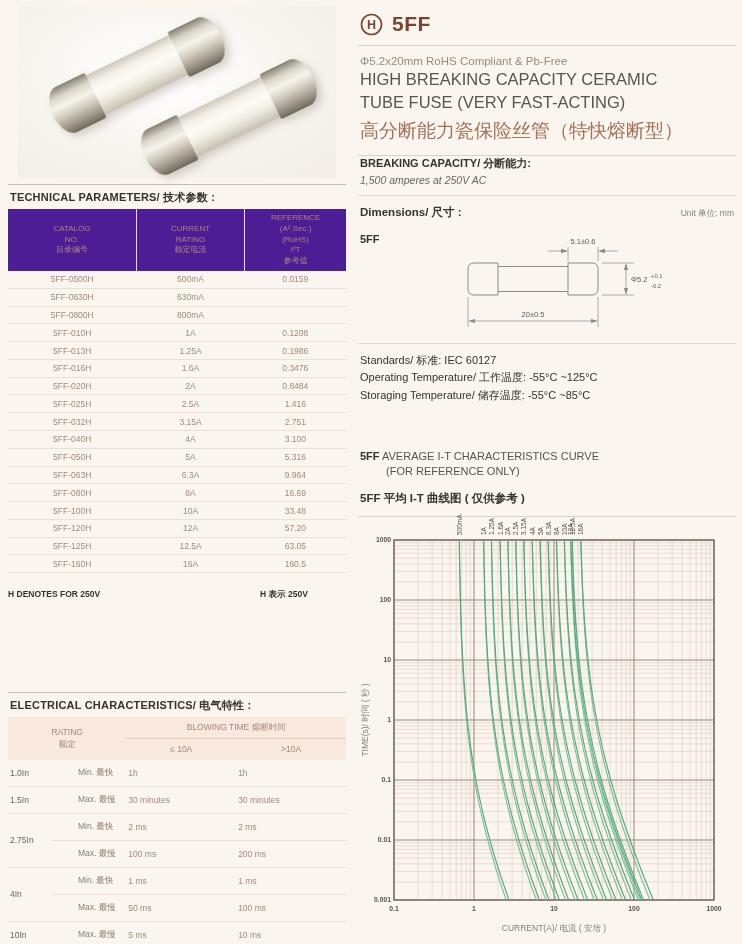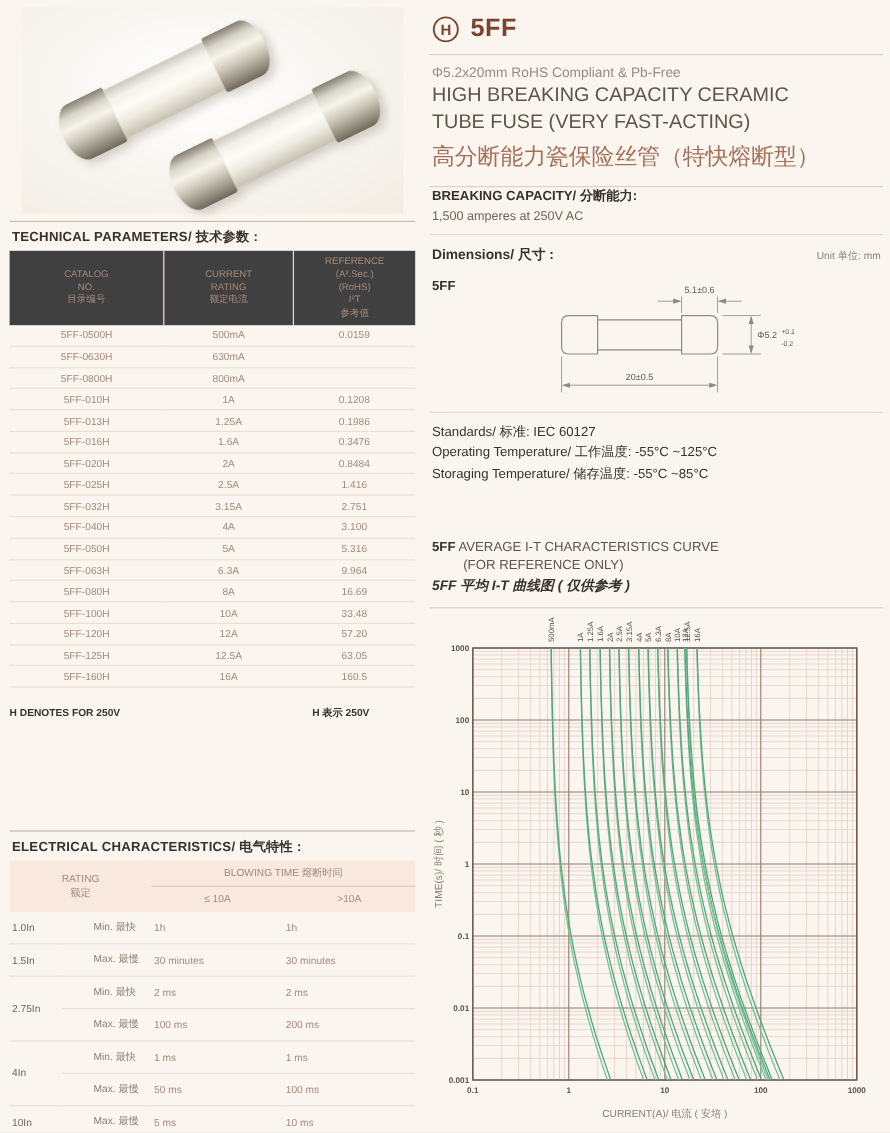--- a/index.html
+++ b/index.html
@@ -18,21 +18,21 @@
   .fuse .cap { width:47px; height:50px;
           background:linear-gradient(180deg,#868072 0%,#d9d5ca 20%,#f7f4ec 40%,#cfc9bb 62%,#8f897b 88%,#6e685c 100%); }
   .fuse .cap.left  { border-radius:14px 2px 2px 14px / 25px 2px 2px 25px; }
   .fuse .cap.right { border-radius:2px 14px 14px 2px / 2px 25px 25px 2px; }
   .fuse .body { width:92px; height:44px;
           background:linear-gradient(180deg,#cdc8bd 0%,#f4f1e9 22%,#fdfcf8 45%,#efece2 68%,#c6c0b1 100%); }
   .sec-h { border-top:1.5px solid #c9bcae; padding:5px 2px 4px 2px;
            font-size:11px; font-weight:bold; color:#39322c; letter-spacing:.2px; }
   table { width:100%; border-collapse:collapse; }
   .tech-table th {
-    background:#404040; color:#a5897a; font-weight:normal; font-size:8px;
+    background:#4c1d95; color:#a5897a; font-weight:normal; font-size:8px;
     padding:4px 2px; text-align:center; vertical-align:middle; white-space:pre-line;
     border-left:1px solid #efd9cc; line-height:1.35;
   }
   .tech-table th:first-child { border-left:none; }
   .tech-table td {
     color:#a5897a; font-size:8.5px; text-align:center; padding:3.4px 2px;
     border-bottom:1px solid #ece0d4;
   }
   .tech-note { display:flex; margin-top:16px; font-size:8.5px; font-weight:bold; color:#39322c; }
   .tech-note .n2 { margin-left:160px; }
@@ -51,33 +51,33 @@
   .col-right { position:absolute; left:358px; top:0; width:378px; height:944px; }
   .logo-row { display:flex; align-items:center; gap:9px; padding:12px 0 9px 2px;
               border-bottom:1px solid #ddd1c3; }
   .prod-name { font-size:21px; font-weight:bold; color:#7b4331; letter-spacing:.5px; }
   .subtitle { margin-top:9px; font-size:11.5px; color:#9b8a7e; padding-left:2px; }
   .title-en { font-size:16.5px; color:#5c544b; line-height:1.3; padding-left:2px; margin-top:2px; }
   .title-cn { font-size:19px; color:#a4705a; margin-top:4px; padding:0 0 11px 2px;
               border-bottom:1px solid #ddd1c3; }
   .bc-label { font-size:11px; font-weight:bold; color:#39322c; padding-left:2px; }
   .bc-value { font-size:10.5px; color:#6f635a; margin-top:3px; padding:0 0 9px 2px;
-              border-bottom:1px solid #e4d9cc; }
+              border-bottom:1px solid #e4d9cc;font-style:italic; }
   .dim-row { display:flex; justify-content:space-between; align-items:baseline; margin-top:9px; padding:0 2px; }
   .dim-label { font-size:11.5px; font-weight:bold; color:#39322c; }
   .unit-label { font-size:8.5px; color:#8a7d72; }
   .model-label { margin-top:13px; font-size:11px; font-weight:bold; color:#39322c; padding-left:2px; }
   .dim-svg { display:block; margin:-12px 0 0 52px; }
   .specs { border-top:1px solid #e4d9cc; margin-top:6px; padding:8px 2px 0 2px;
            font-size:11px; font-weight:normal; color:#39322c; line-height:1.6; }
   .chart-title-block { position:absolute; top:450px; left:0; width:100%;
            border-bottom:1px solid #ddd1c3; padding:0 0 10px 2px; }
   .ct1 { font-size:11px; color:#5c544b; } .ct1 b { color:#39322c; }
   .ct2 { font-size:11px; color:#5c544b; padding-left:26px; margin-top:3px; }
-  .ct3 { font-size:11.5px; font-weight:bold; color:#39322c; margin-top:4px;font-style:italic; }
+  .ct3 { font-size:11.5px; font-weight:bold; color:#39322c; margin-top:14px; }
   .chart-mount { position:absolute; top:500px; left:0; }
 </style>
 </head>
 <body>
 
 <div class="page">
 
   <div class="col-left">
 
     <div class="photo">

